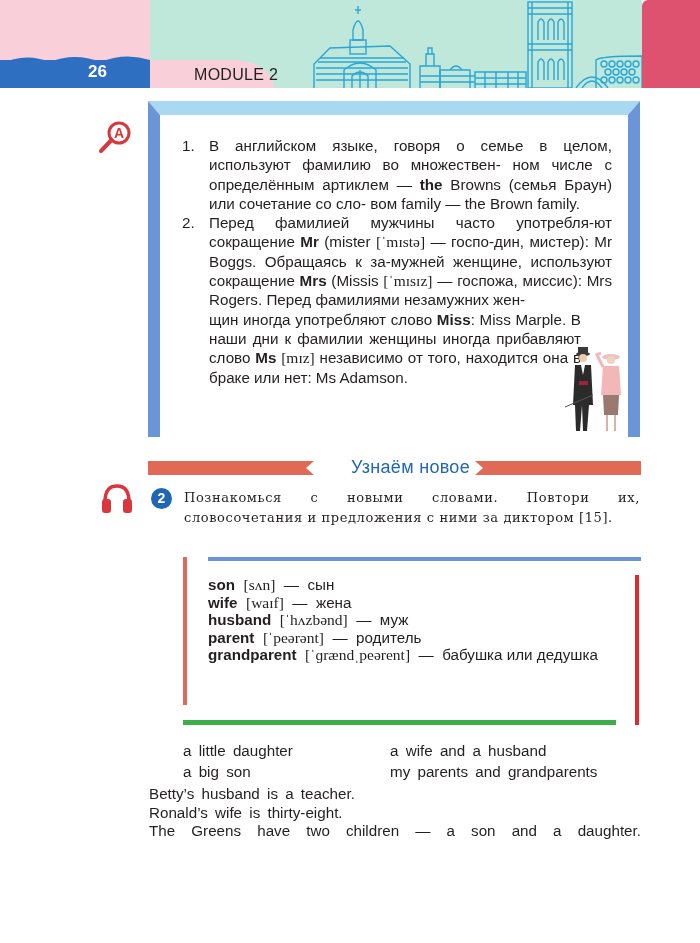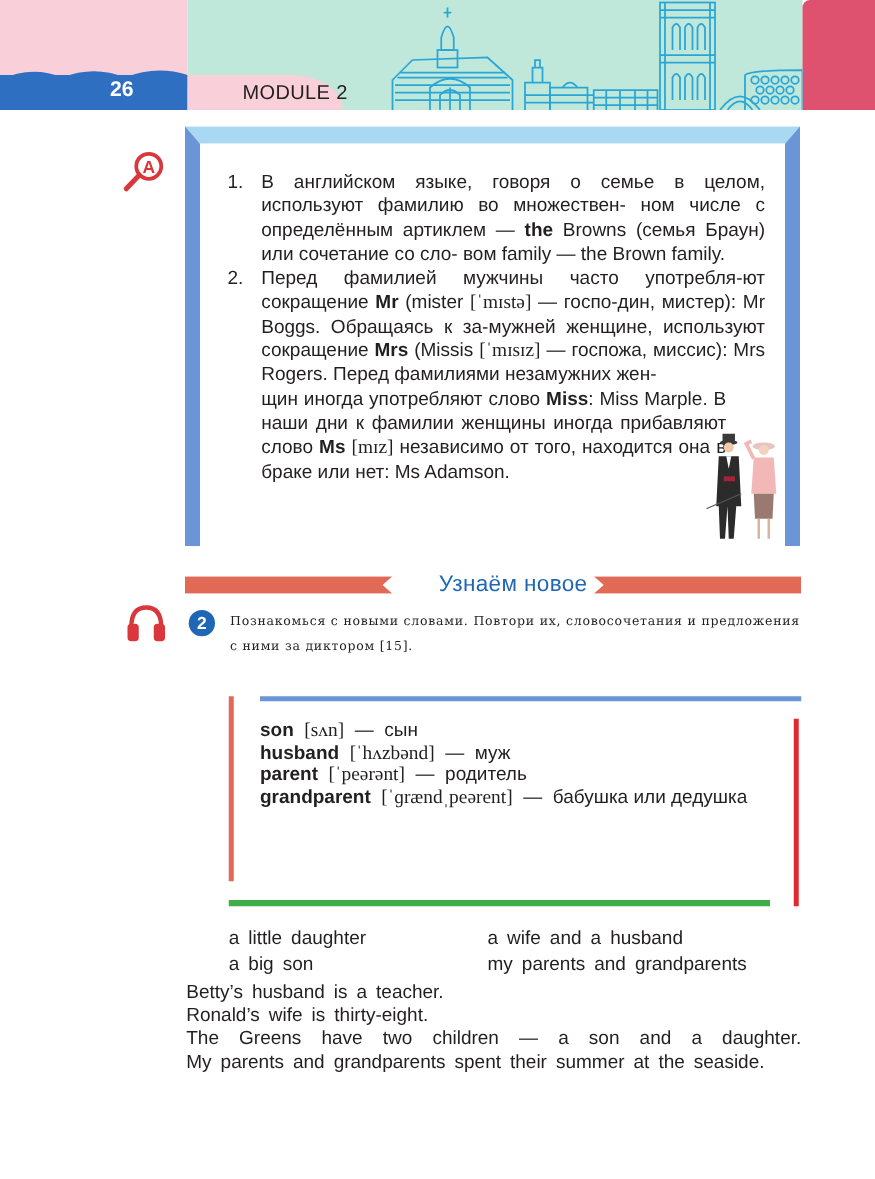--- a/index.html
+++ b/index.html
@@ -33,21 +33,21 @@
   .figures { position: absolute; left: 565px; top: 345px; width: 62px; height: 90px; }
 
   
   .banner-left { position: absolute; left: 148px; top: 461px; width: 166px; height: 14px; background: #e16a57; clip-path: polygon(0 0, 100% 0, calc(100% - 8px) 50%, 100% 100%, 0 100%); }
   .banner-right { position: absolute; left: 475px; top: 461px; width: 166px; height: 14px; background: #e16a57; clip-path: polygon(0 0, 100% 0, 100% 100%, 0 100%, 8px 50%); }
   .banner-title { position: absolute; left: 318px; top: 457px; width: 152px; text-align: right; font-size: 18px; font-weight: normal; color: #1f67b5; letter-spacing: 0.3px; }
 
   
   .headphones-icon { position: absolute; left: 100px; top: 482px; width: 34px; height: 34px; }
   .ex-num { position: absolute; left: 151px; top: 488px; width: 21px; height: 21px; border-radius: 50%; background: #1f67b5; color: #fff; font-weight: bold; font-size: 14px; text-align: center; line-height: 21px; }
-  .ex-instr { position: absolute; left: 184px; top: 488px; width: 456px; font-family: "DejaVu Serif", "Liberation Serif", serif; font-size: 10px; line-height: 20px; text-align: justify; letter-spacing: 0.6px; }
+  .ex-instr { position: absolute; left: 184px; top: 488px; width: 456px; font-family: "DejaVu Serif", "Liberation Serif", serif; font-size: 13px; line-height: 20px; text-align: justify; letter-spacing: 0.6px; }
 
   
   .vb-top { position: absolute; left: 208px; top: 557px; width: 433px; height: 4px; background: #6a95d6; }
   .vb-left { position: absolute; left: 183px; top: 557px; width: 4px; height: 148px; background: #e16a57; }
   .vb-right { position: absolute; left: 635px; top: 575px; width: 4px; height: 150px; background: #e02a2f; }
   .vb-bottom { position: absolute; left: 183px; top: 720px; width: 433px; height: 5px; background: #3fae49; }
   .vocab { position: absolute; left: 208px; top: 576px; width: 425px; font-size: 15.2px; line-height: 17.6px; }
   .vocab .w { font-weight: bold; }
   .vocab .ipa { font-size: 15.5px; }
 
@@ -184,20 +184,26 @@
 <div class="vb-bottom"></div>
 
 <div class="vocab">
   <div>
     <span class="w">son</span>&nbsp;
     <span class="ipa">[sʌn]</span>&nbsp;
     <span>—</span>&nbsp;
     <span>сын</span>
   </div>
   <div>
+    <span class="w">wife</span>&nbsp;
+    <span class="ipa">[waɪf]</span>&nbsp;
+    <span>—</span>&nbsp;
+    <span>жена</span>
+  </div>
+  <div>
     <span class="w">husband</span>&nbsp;
     <span class="ipa">[ˈhʌzbənd]</span>&nbsp;
     <span>—</span>&nbsp;
     <span>муж</span>
   </div>
   <div>
     <span class="w">parent</span>&nbsp;
     <span class="ipa">[ˈpeərənt]</span>&nbsp;
     <span>—</span>&nbsp;
     <span>родитель</span>
@@ -218,14 +224,13 @@
   <div class="row">
     <span class="c1">a big son</span>
     <span class="c2">my parents and grandparents</span>
   </div>
 </div>
 
 <div class="sentences">
   <div>Betty’s husband is a teacher.</div>
   <div>Ronald’s wife is thirty-eight.</div>
   <div class="j">The Greens have two children — a son and a daughter.</div>
-  <div style="text-align: justify;">My parents and grandparents spent their summer at the seaside.</div>
 </div>
 
 </body></html>

